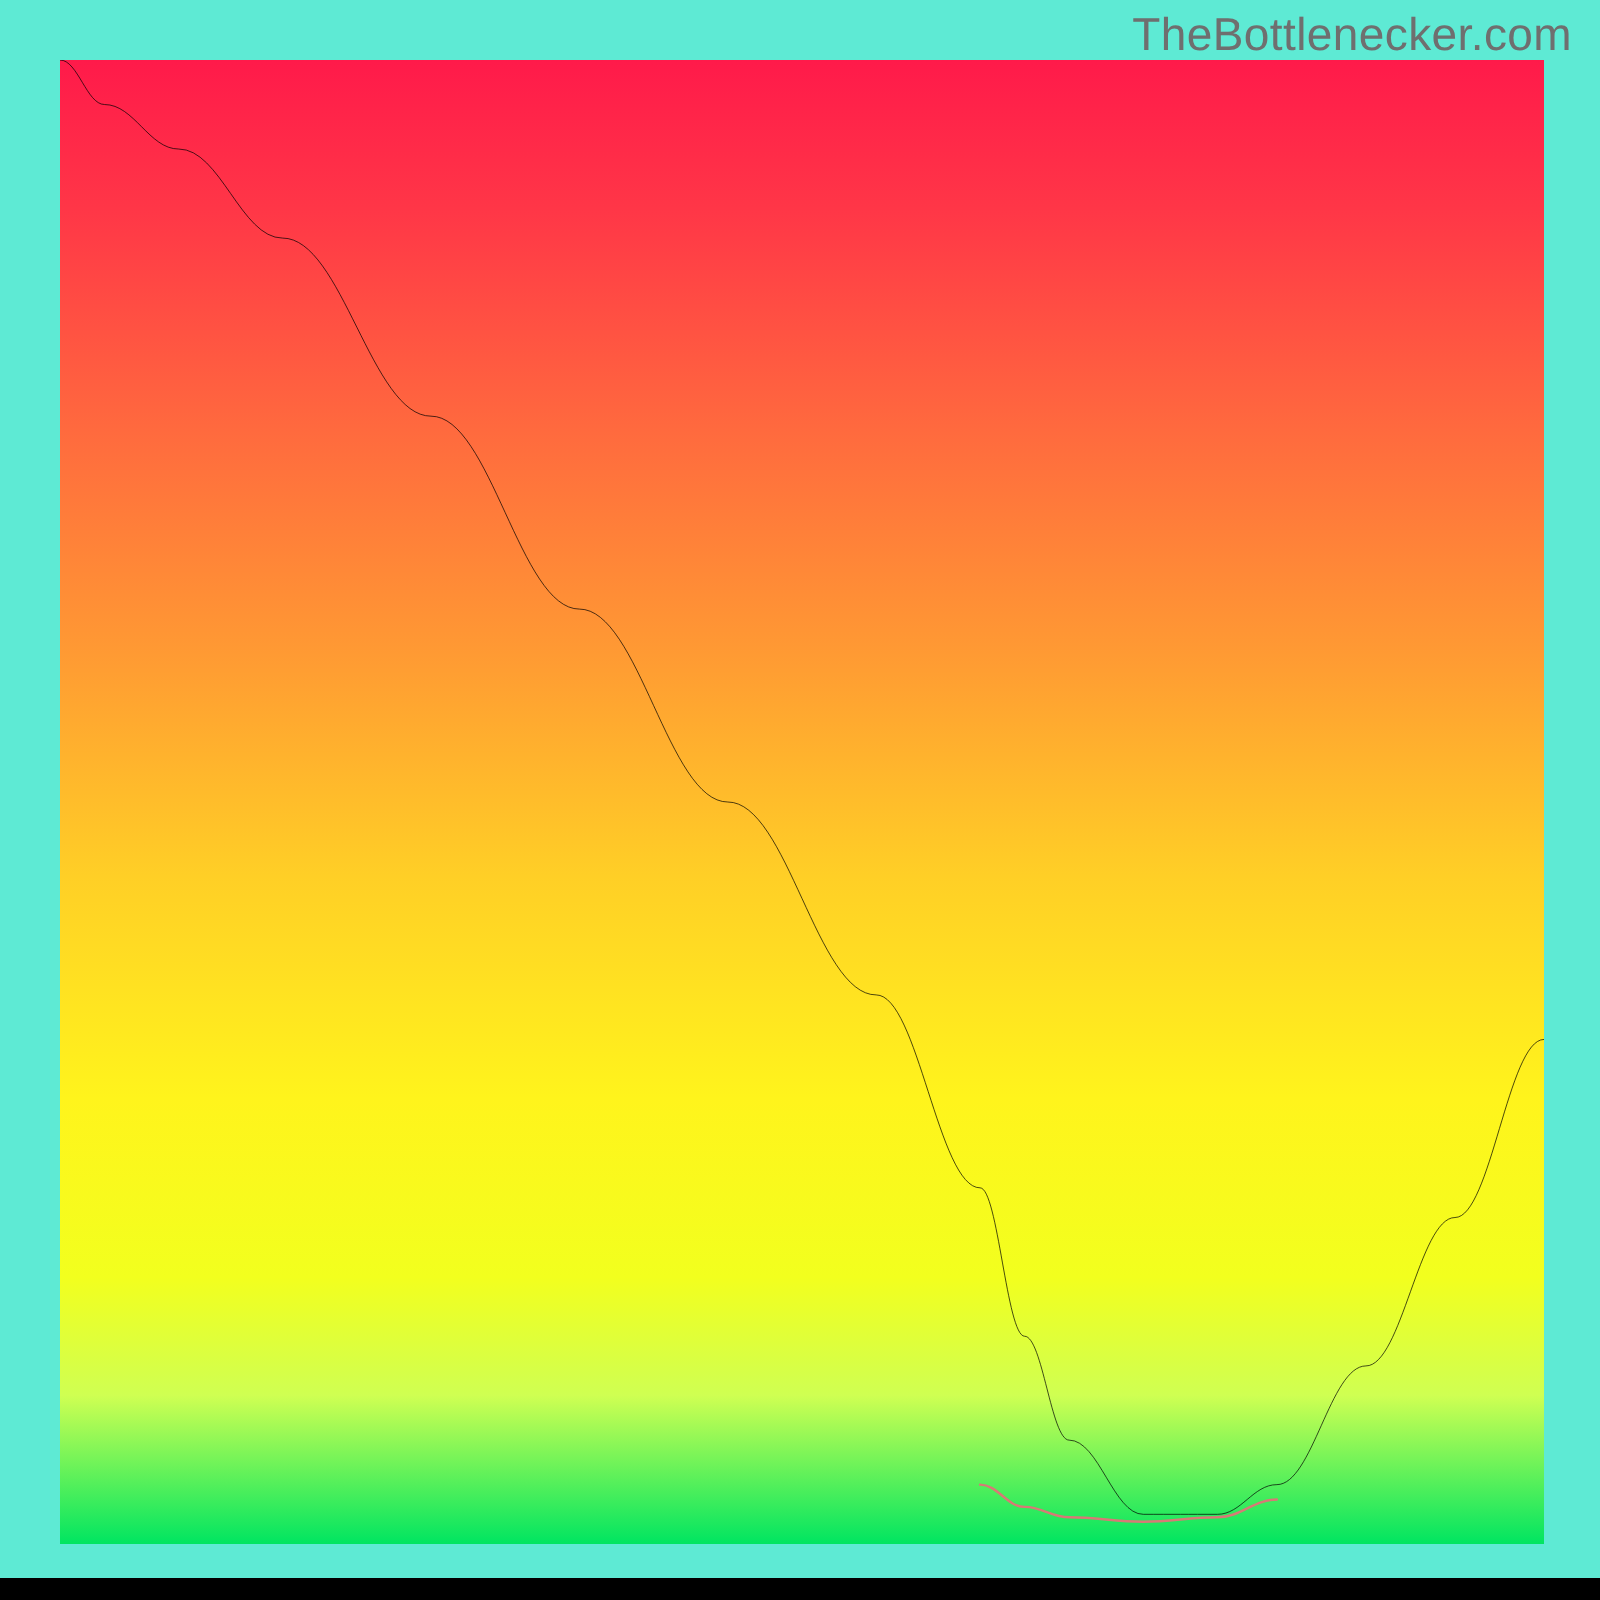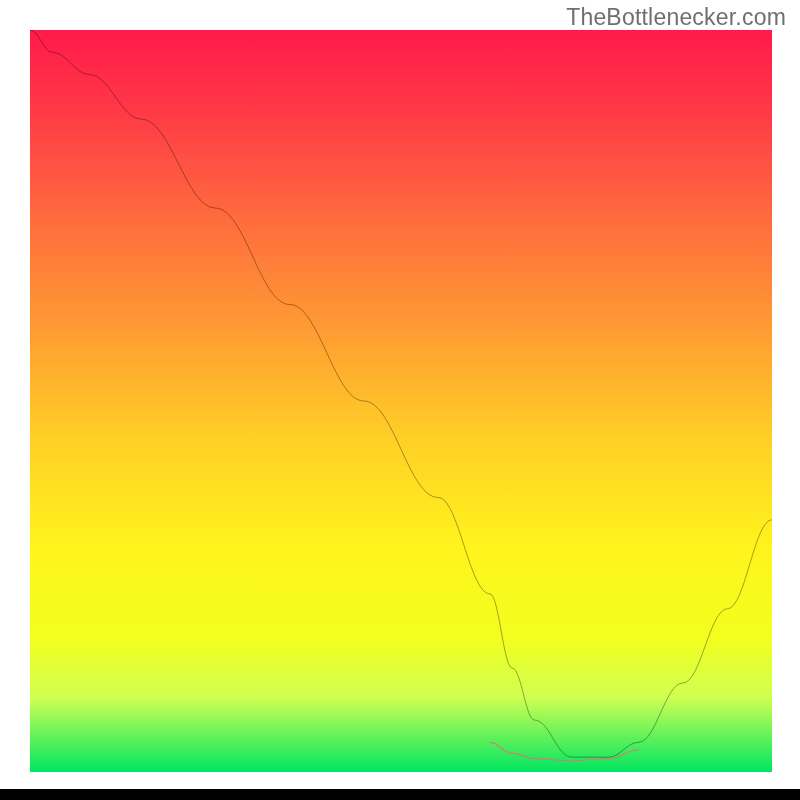--- a/index.html
+++ b/index.html
@@ -8,21 +8,21 @@
     background: #000;
     width: 800px;
     height: 800px;
     overflow: hidden;
     font-family: Arial, Helvetica, sans-serif;
   }
   .frame {
     position: relative;
     width: 800px;
     height: 789px;
-    background: #ffffff;
+    background: #5eead4;
   }
   .attribution {
     position: absolute;
     top: 4px;
     right: 14px;
     color: #6f6f6f;
     font-size: 23px;
     font-weight: 400;
     letter-spacing: 0.2px;
   }

